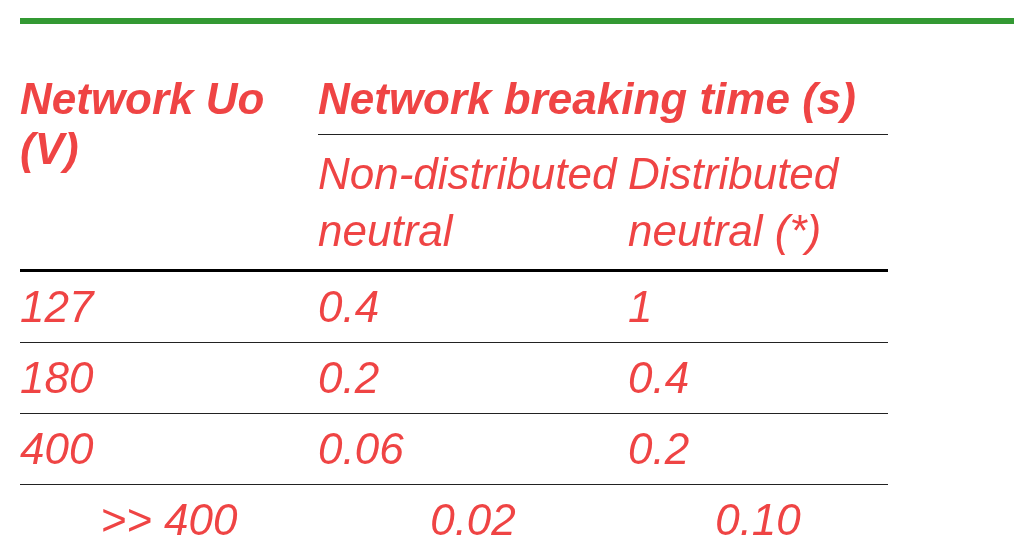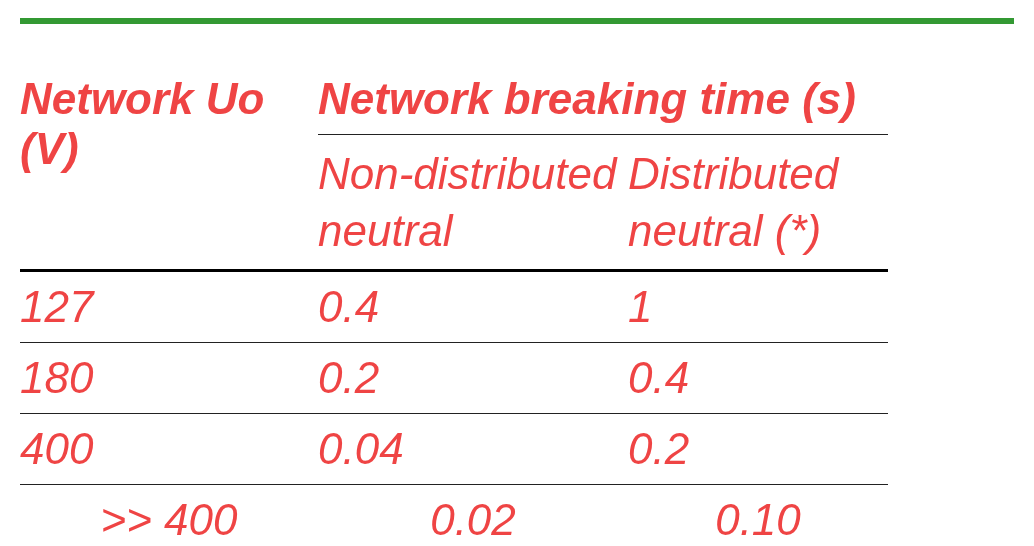--- a/index.html
+++ b/index.html
@@ -78,21 +78,21 @@
       <td class="col-2">0.4</td>
       <td class="col-3">1</td>
     </tr>
     <tr class="body-row">
       <td class="col-1">180</td>
       <td class="col-2">0.2</td>
       <td class="col-3">0.4</td>
     </tr>
     <tr class="body-row">
       <td class="col-1">400</td>
-      <td class="col-2">0.04</td>
+      <td class="col-2">0.06</td>
       <td class="col-3">0.2</td>
     </tr>
     <tr class="body-row">
       <td class="col-1">&gt;&gt; 400</td>
       <td class="col-2">0.02</td>
       <td class="col-3">0.10</td>
     </tr>
   </tbody>
 </table>
 

